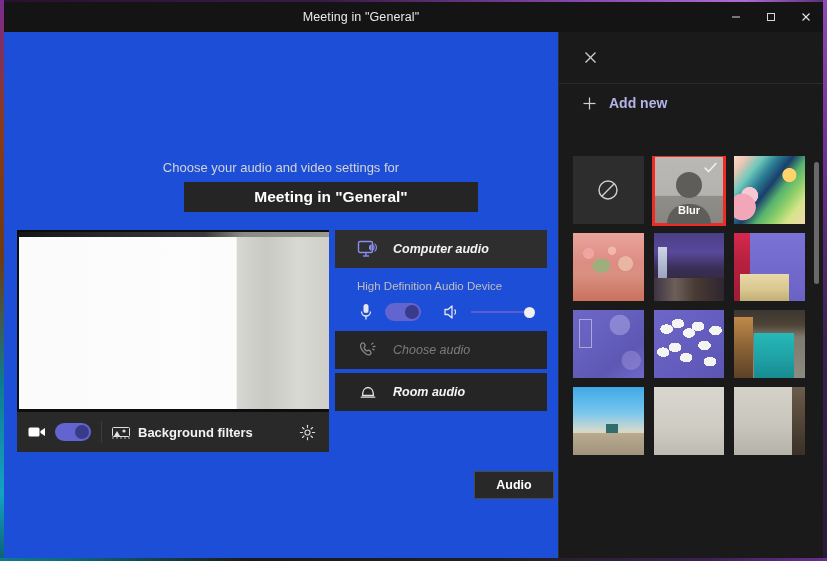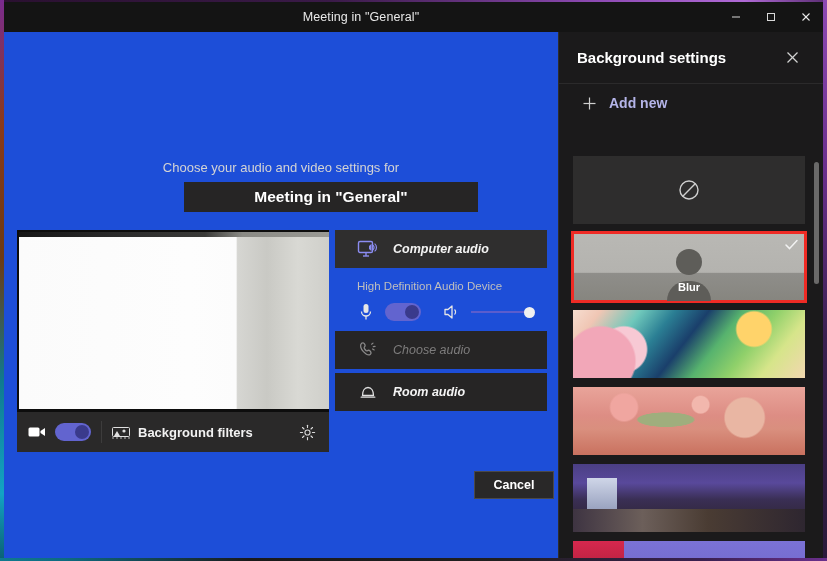--- a/index.html
+++ b/index.html
@@ -147,21 +147,21 @@
   }
   .panel-title { flex:1; color:#ffffff; font-size:15px; font-weight:bold; }
   .panel-close { width:26px; height:26px; display:flex; align-items:center; justify-content:center; }
   .addnew-row { height: 38px; display: flex; align-items: center; padding-left: 22px; }
   .plus-icon { width: 16px; height: 16px; display:flex; align-items:center; justify-content:center; }
   .addnew-label { margin-left: 12px; color:#b4b4e8; font-size: 14px; font-weight: bold; }
 
   #thumb-grid {
     position: absolute; top: 124px; left: 0; right: 0; bottom: 0;
     padding: 0 18px 0 14px;
-    display: grid; grid-template-columns: 1fr; gap: 9px 10px;
+    display: grid; grid-template-columns: 1fr 1fr 1fr; gap: 9px 10px;
     align-content: start;
     overflow: hidden;
   }
   .thumb { position: relative; height: 68px; overflow: hidden; }
   .thumb.none-tile { background: #2e2d2d; display:flex; align-items:center; justify-content:center; }
   .thumb.blur-tile {
     outline: 3px solid #ef2b25; outline-offset: -1px;
     background: linear-gradient(to bottom,#b9b8b4 0%,#b4b3af 58%,#8f8e8a 58.5%,#86857f 100%);
   }
   .blur-head {
@@ -425,27 +425,26 @@
               <path d="M4.5 12.5 C4.5 8 6.5 4.5 10 4.5 C13.5 4.5 15.5 8 15.5 12.5 Z" fill="none" stroke="#e0e0e0" stroke-width="1.3" stroke-linejoin="round"></path>
               <line x1="3.2" y1="14.2" x2="16.8" y2="14.2" stroke="#e0e0e0" stroke-width="1.3" stroke-linecap="round"></line>
             </svg>
           </span>
           <span class="ai-label">Room audio</span>
         </div>
 
 
       </div>
 
-      <div id="cancel-btn">Cancel</div>
+      <div id="cancel-btn">Audio</div>
     </div>
 
     <div id="sidepanel">
 
       <div class="panel-header">
-        <div class="panel-title">Background settings</div>
         <div class="panel-close">
           <svg width="15" height="15" viewBox="0 0 15 15">
             <line x1="2.5" y1="2.5" x2="12.5" y2="12.5" stroke="#d2d2d2" stroke-width="1.2"></line>
             <line x1="12.5" y1="2.5" x2="2.5" y2="12.5" stroke="#d2d2d2" stroke-width="1.2"></line>
           </svg>
         </div>
       </div>
 
       <div class="addnew-row">
         <span class="plus-icon">

